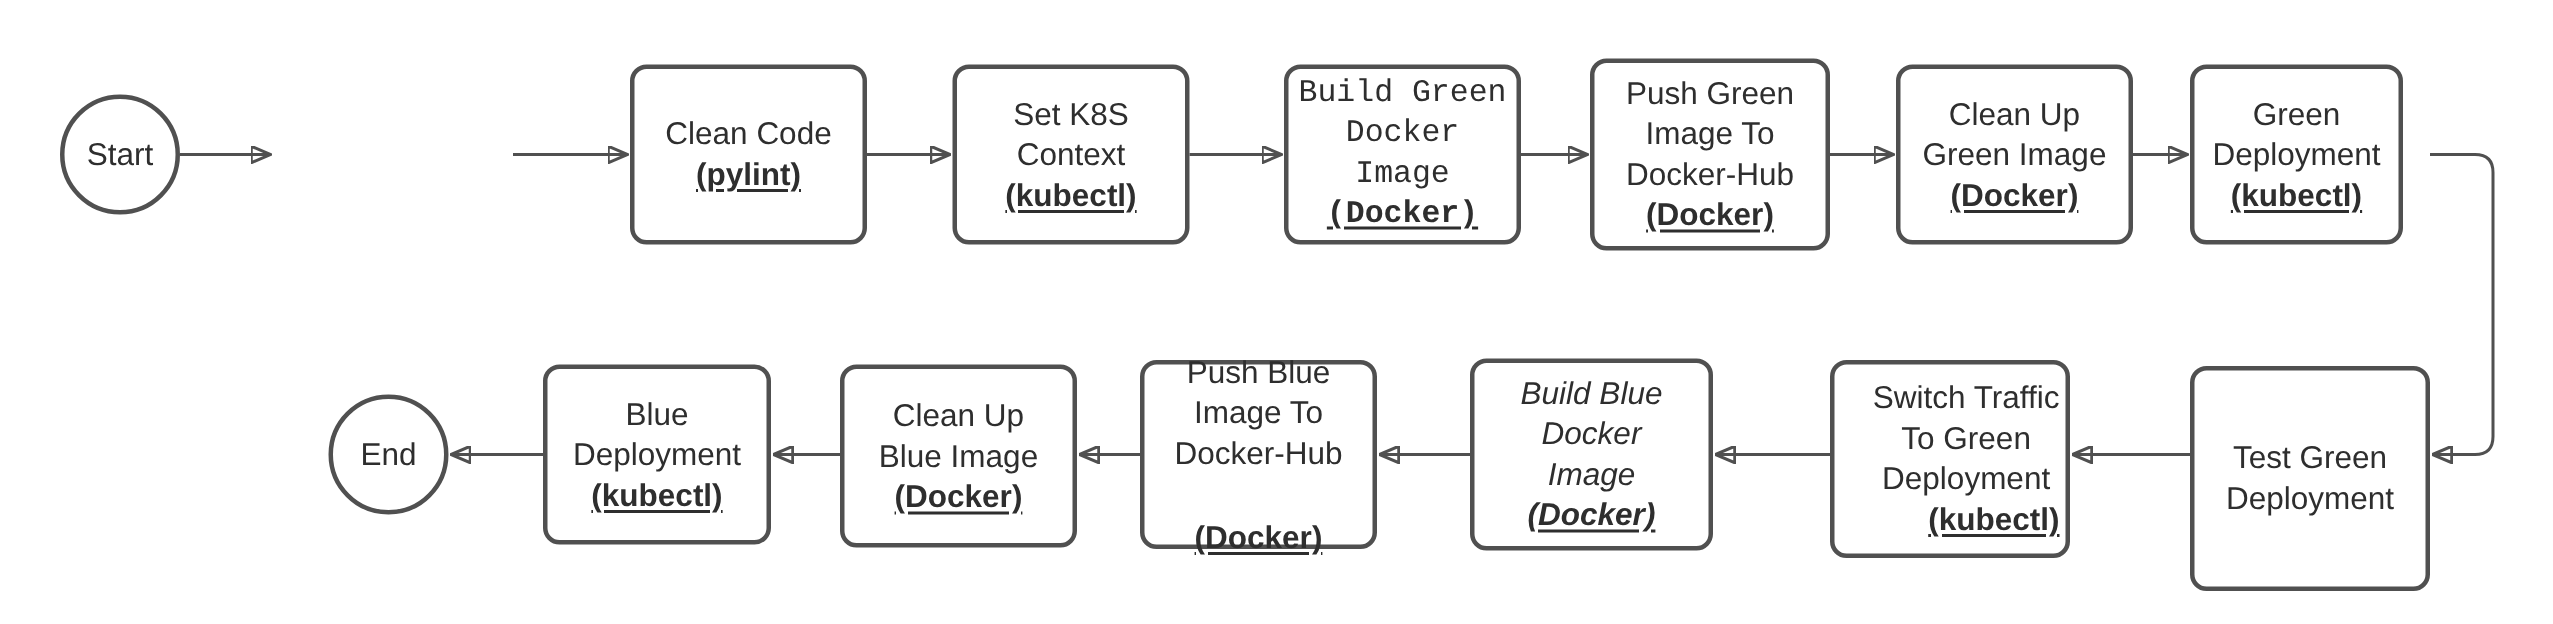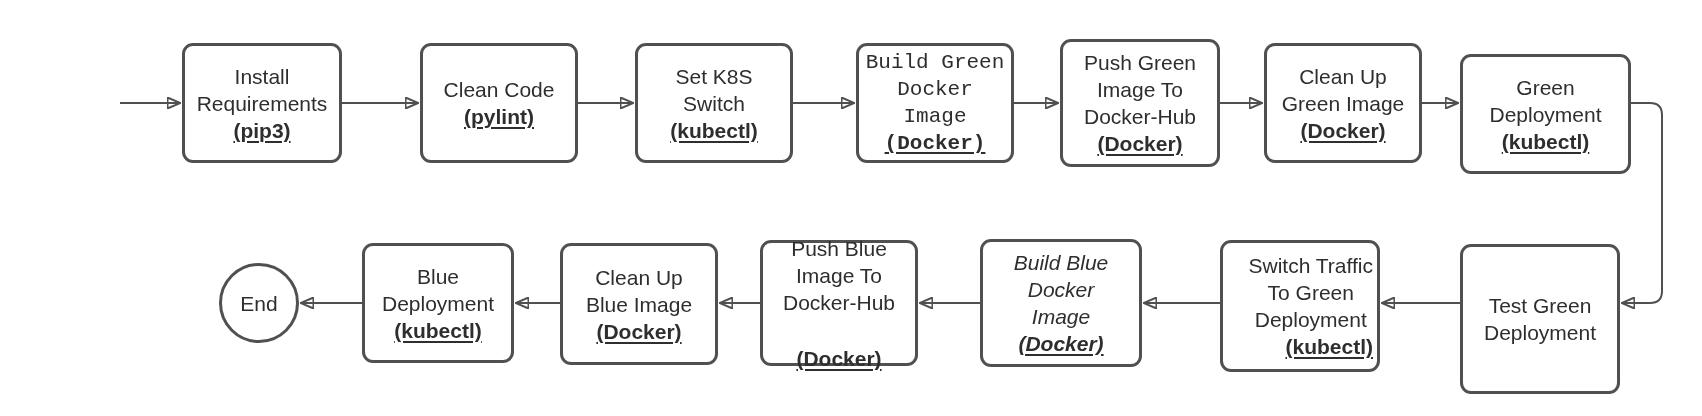--- a/index.html
+++ b/index.html
@@ -66,35 +66,33 @@
     <path d="M1422,103 H1458" marker-end="url(#arw)"></path>
     <path d="M1620,103 H1650 Q1662,103 1662,115 V291 Q1662,303 1650,303 H1622" marker-end="url(#arw)"></path>
     <path d="M1460,303 H1382" marker-end="url(#arw)"></path>
     <path d="M1220,303 H1144" marker-end="url(#arw)"></path>
     <path d="M980,303 H920" marker-end="url(#arw)"></path>
     <path d="M760,303 H720" marker-end="url(#arw)"></path>
     <path d="M560,303 H516" marker-end="url(#arw)"></path>
     <path d="M362,303 H301" marker-end="url(#arw)"></path>
   </svg>
 
+  <div class="shape ellipse" style="left:40px; top:63px; width:80px; height:80px;">
+    <div class="label">Start</div>
+  </div>
 
-  <div class="shape box" style="left:182px; top:43px; width:160px; height:120px;">
-    <div class="label">Install
-Requirements</div>
-    <div class="tool">(pip3)</div>
-  </div>
 
   <div class="shape box" style="left:420px; top:43px; width:158px; height:120px;">
     <div class="label">Clean Code</div>
     <div class="tool">(pylint)</div>
   </div>
 
   <div class="shape box" style="left:635px; top:43px; width:158px; height:120px;">
     <div class="label">Set K8S
-Switch</div>
+Context</div>
     <div class="tool">(kubectl)</div>
   </div>
 
   <div class="shape box" style="left:856px; top:43px; width:158px; height:120px;font-family:Liberation Mono, monospace;">
     <div class="label">Build Green
 Docker
 Image</div>
     <div class="tool">(Docker)</div>
   </div>
 
@@ -104,21 +102,21 @@
 Docker-Hub</div>
     <div class="tool">(Docker)</div>
   </div>
 
   <div class="shape box" style="left:1264px; top:43px; width:158px; height:120px;">
     <div class="label">Clean Up
 Green Image</div>
     <div class="tool">(Docker)</div>
   </div>
 
-  <div class="shape box" style="left:1460px; top:54px; width:171px; height:120px;">
+  <div class="shape box" style="left:1460px; top:43px; width:142px; height:120px;">
     <div class="label">Green
 Deployment</div>
     <div class="tool">(kubectl)</div>
   </div>
 
   <div class="shape box" style="left:1460px; top:244px; width:160px; height:150px;">
     <div class="label">Test Green
 Deployment</div>
   </div>
 

